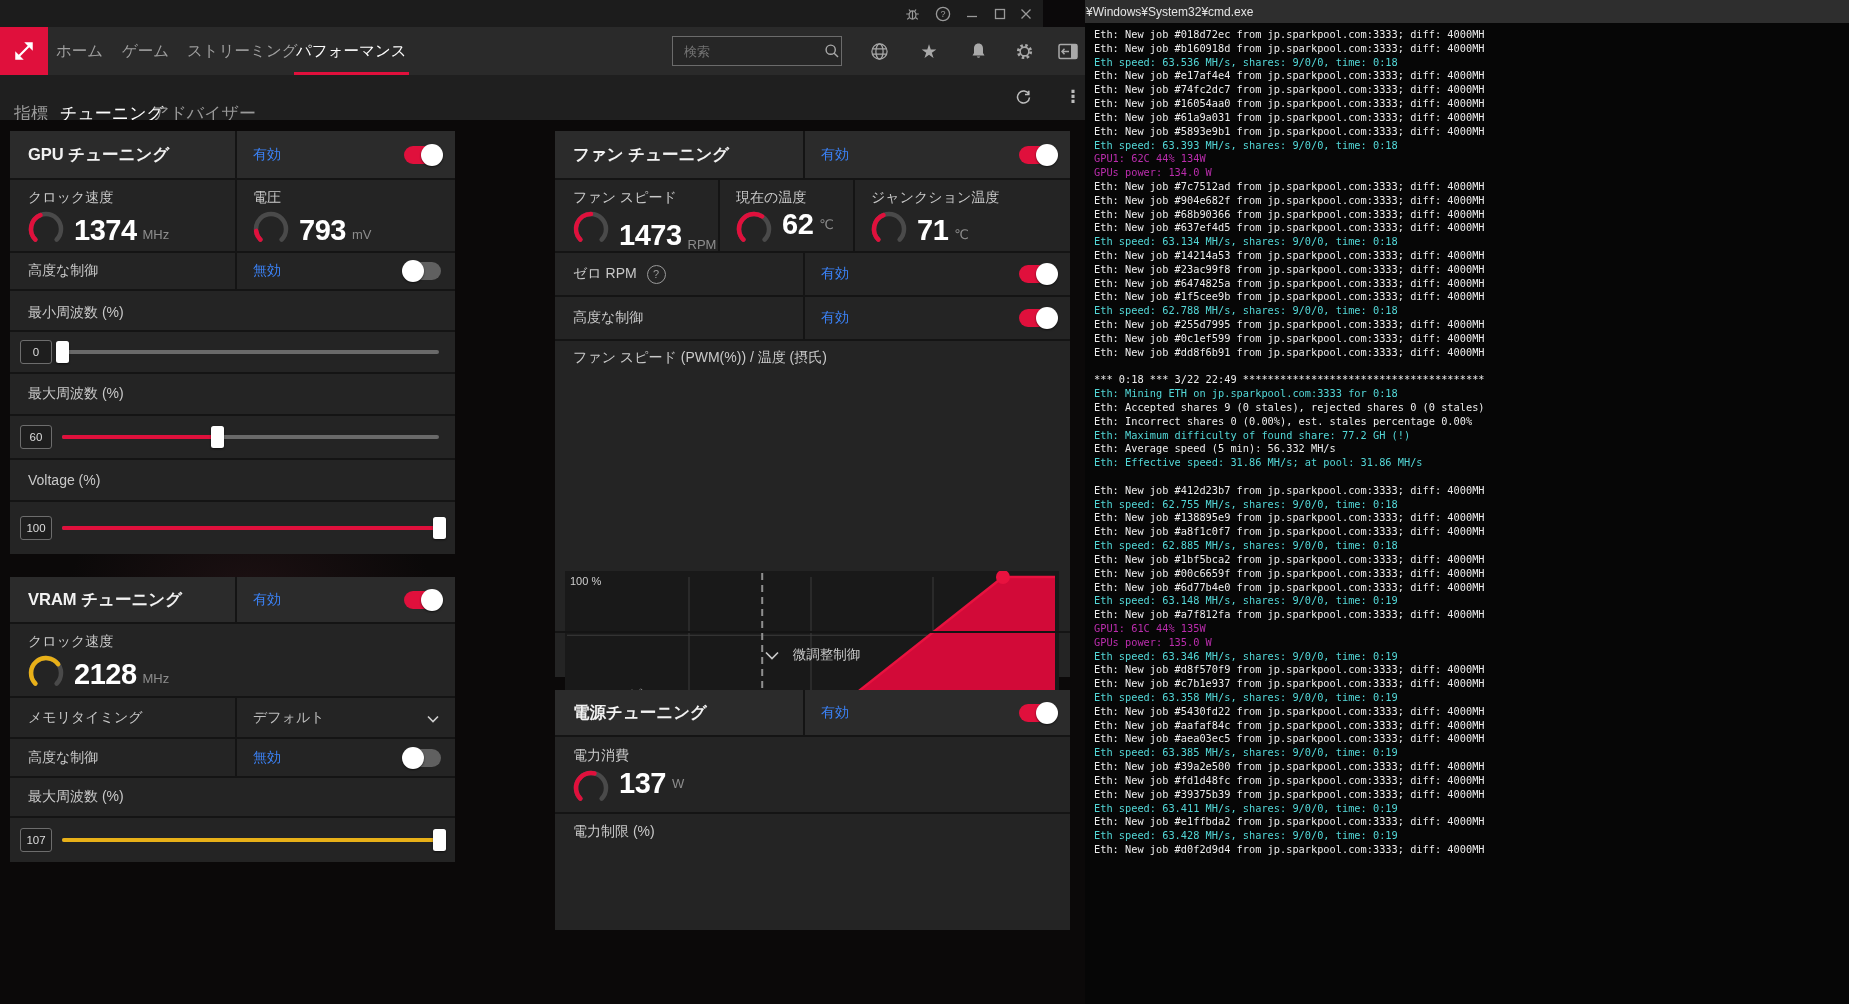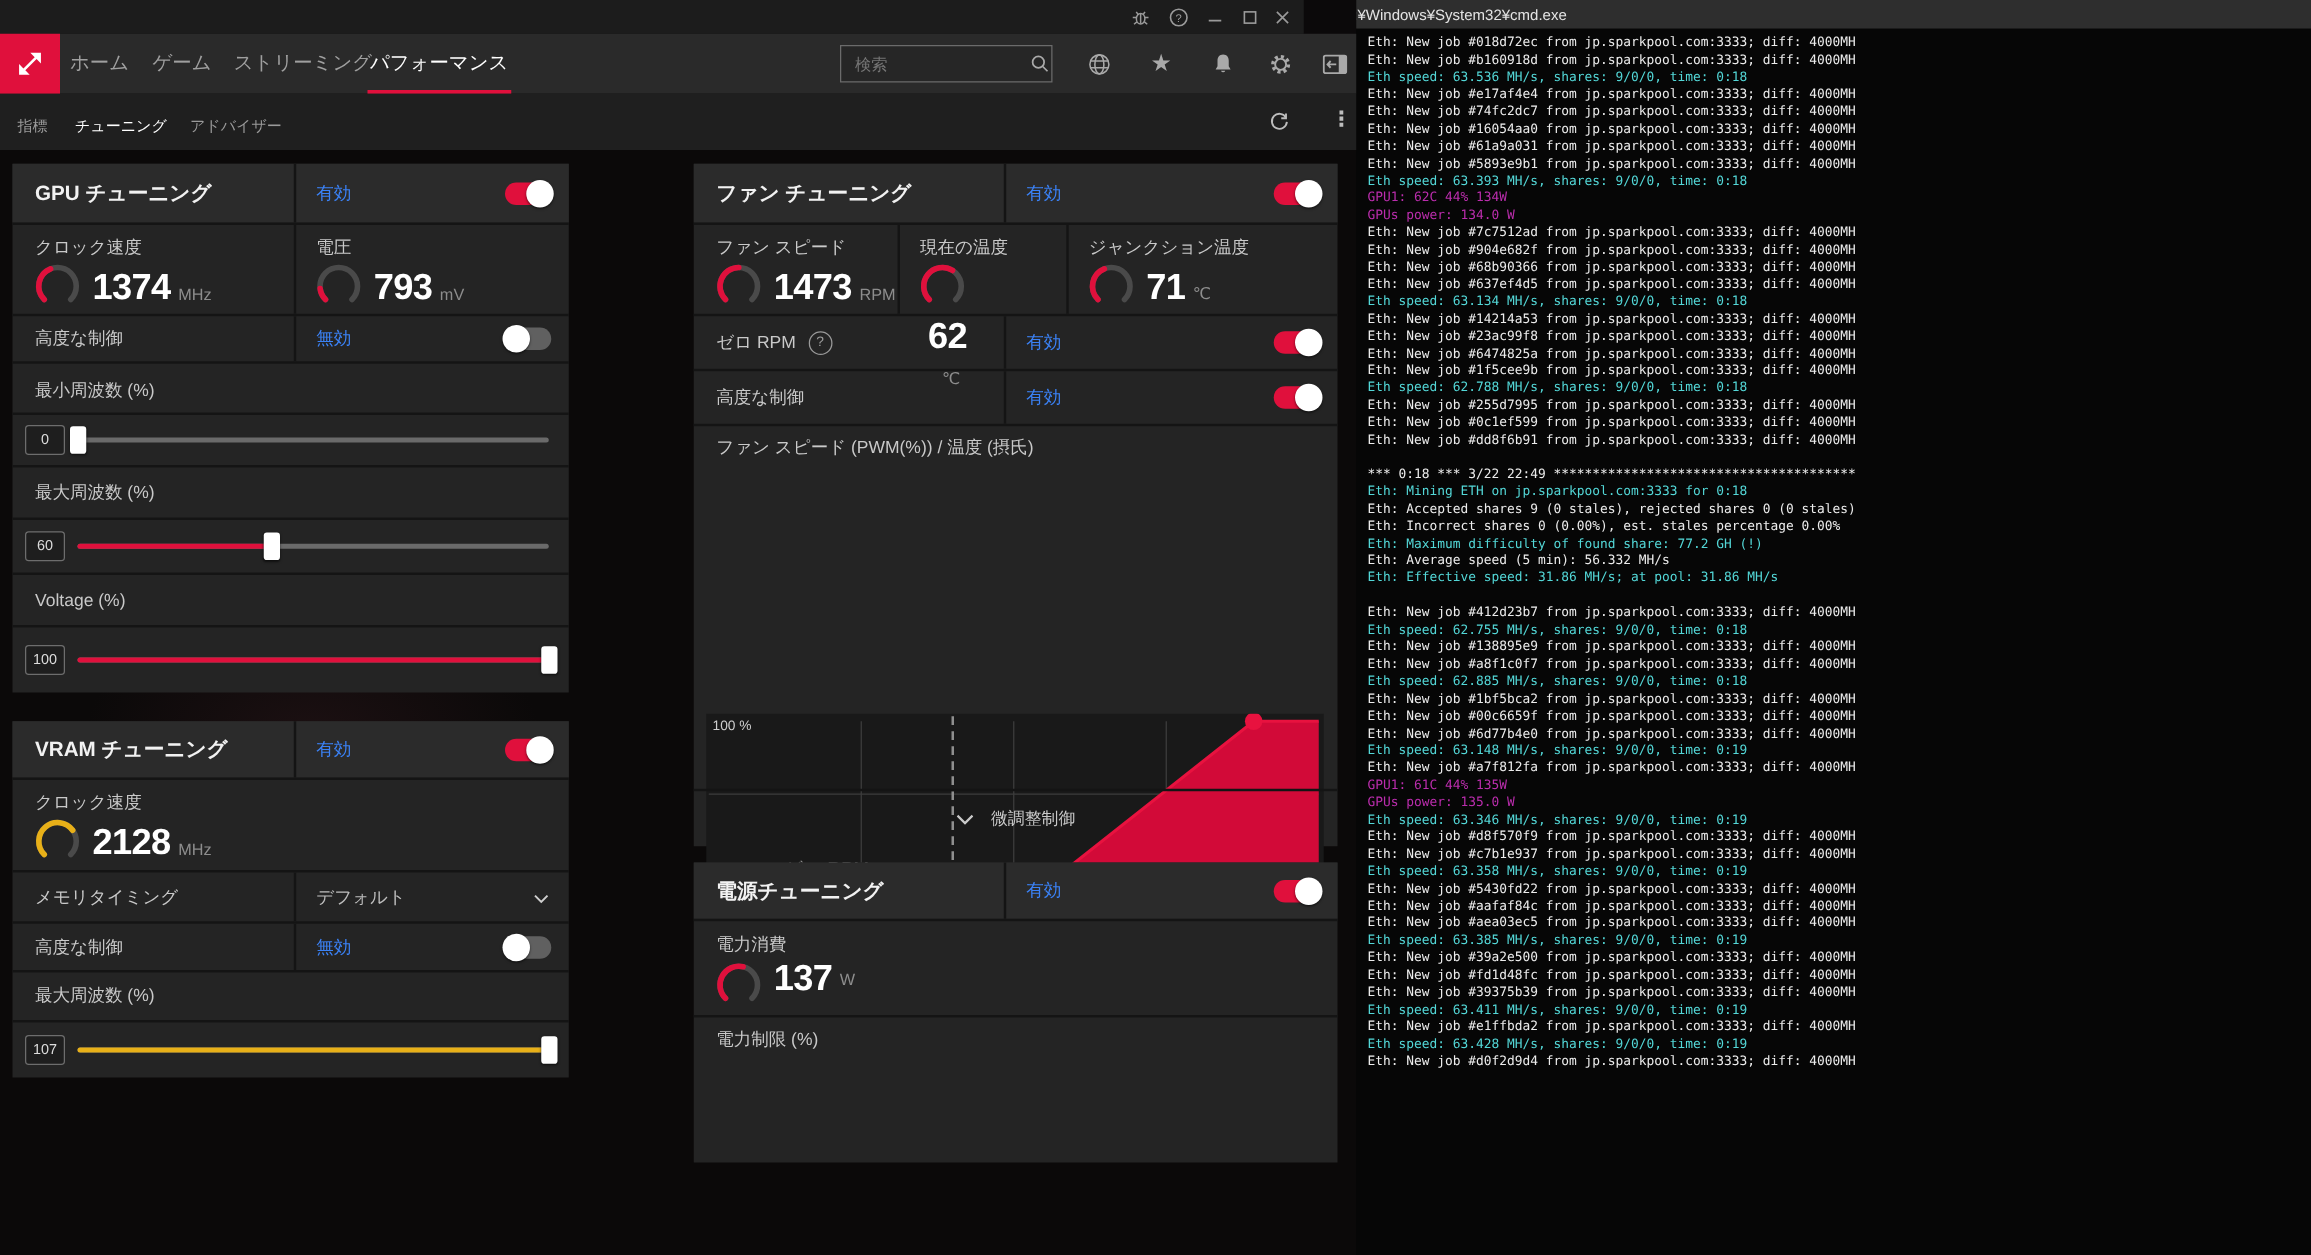--- a/index.html
+++ b/index.html
@@ -26,21 +26,21 @@
   #amd-navbar{left:0;top:27px;width:1085px;height:48px;background:#2a2a2a;}
   #amd-logo{left:0;top:0;width:48px;height:48px;background:#e0103c;display:flex;align-items:center;justify-content:center;}
   .nav-item{position:absolute;top:0;height:45px;line-height:47px;font-size:15.5px;color:#9f9f9f;padding:0 2px;}
   .nav-item.active{color:#fff;border-bottom:3px solid #e0103c;}
   #search-box{left:672px;top:9px;width:168px;height:28px;background:#262626;border:1px solid #6b6b6b;
               display:flex;align-items:center;}
   #search-box input{background:transparent;border:none;outline:none;color:#cfcfcf;font-size:13px;
                     padding-left:11px;width:130px;font-family:inherit;}
   .nav-ic{position:absolute;top:14px;width:22px;height:20px;color:#a9a9a9;display:flex;align-items:center;justify-content:center;}
   #amd-subnav{left:0;top:75px;width:1085px;height:45px;background:#1f1f1f;}
-  .sub-item{position:absolute;top:4px;height:42px;line-height:45px;font-size:12px;color:#9a9a9a;}
+  .sub-item{position:absolute;top:16px;height:42px;line-height:45px;font-size:17px;color:#9a9a9a;}
   .sub-item.active{color:#fff;border-bottom:3px solid #e0103c;}
   #amd-content{left:0;top:120px;width:1085px;height:884px;
      background:radial-gradient(260px 150px at 250px 470px,#1c1012 0%,rgba(20,10,12,0) 70%),
                 radial-gradient(300px 160px at 800px 480px,#170d10 0%,rgba(16,8,10,0) 70%),#0b0909;}
 
   .panel{position:absolute;background:#242424;}
   .prow{position:absolute;left:0;width:100%;border-top:2px solid #141414;box-sizing:border-box;}
   .prow:first-child{border-top:none;}
   .vdiv{position:absolute;top:0;bottom:0;width:2px;background:#141414;}
   .p-title{font-size:16.5px;font-weight:bold;color:#f2f2f2;}
@@ -341,31 +341,31 @@
         <div class="vdiv" style="left:248px;"></div>
         <div class="cellpad" style="left:266px;">
             <span class="p-state">有効</span>
           </div>
         <div class="toggle on" style="right:14px;">
             <div class="knob"></div>
           </div>
       </div>
       <div class="prow" style="top:47px;height:73px;">
         <div style="position:absolute;left:18px;top:9px;" class="p-label">ファン スピード</div>
-        <div style="position:absolute;left:16px;top:28px;display:flex;align-items:center;">
+        <div style="position:absolute;left:16px;top:28px;display:flex;align-items:flex-end;">
           <span class="gauge"><svg width="40" height="40" viewBox="0 0 40 40" style="margin-right:8px;">
     <path d="M9.39 31.61 A15 15 0 1 1 30.61 31.61" fill="none" stroke="#4a4a4a" stroke-width="4.5" stroke-linecap="round"></path>
     <path d="M9.39 31.61 A15 15 0 0 1 20.00 6.00" fill="none" stroke="#e0103c" stroke-width="4.5" stroke-linecap="round"></path>
   </svg></span>
           <span class="gauge-num">1473</span>
           <span class="gauge-unit">RPM</span>
         </div>
         <div class="vdiv" style="left:163px;"></div>
         <div style="position:absolute;left:181px;top:9px;" class="p-label">現在の温度</div>
-        <div style="position:absolute;left:179px;top:28px;display:flex;align-items:center;flex-direction:column;">
+        <div style="position:absolute;left:179px;top:28px;display:flex;">
           <span class="gauge"><svg width="40" height="40" viewBox="0 0 40 40" style="margin-right:8px;">
     <path d="M9.39 31.61 A15 15 0 1 1 30.61 31.61" fill="none" stroke="#4a4a4a" stroke-width="4.5" stroke-linecap="round"></path>
     <path d="M9.39 31.61 A15 15 0 0 1 28.04 8.34" fill="none" stroke="#e0103c" stroke-width="4.5" stroke-linecap="round"></path>
   </svg></span>
           <span class="gauge-num">62</span>
           <span class="gauge-unit">℃</span>
         </div>
         <div class="vdiv" style="left:298px;"></div>
         <div style="position:absolute;left:316px;top:9px;" class="p-label">ジャンクション温度</div>
         <div style="position:absolute;left:314px;top:28px;display:flex;align-items:center;">

